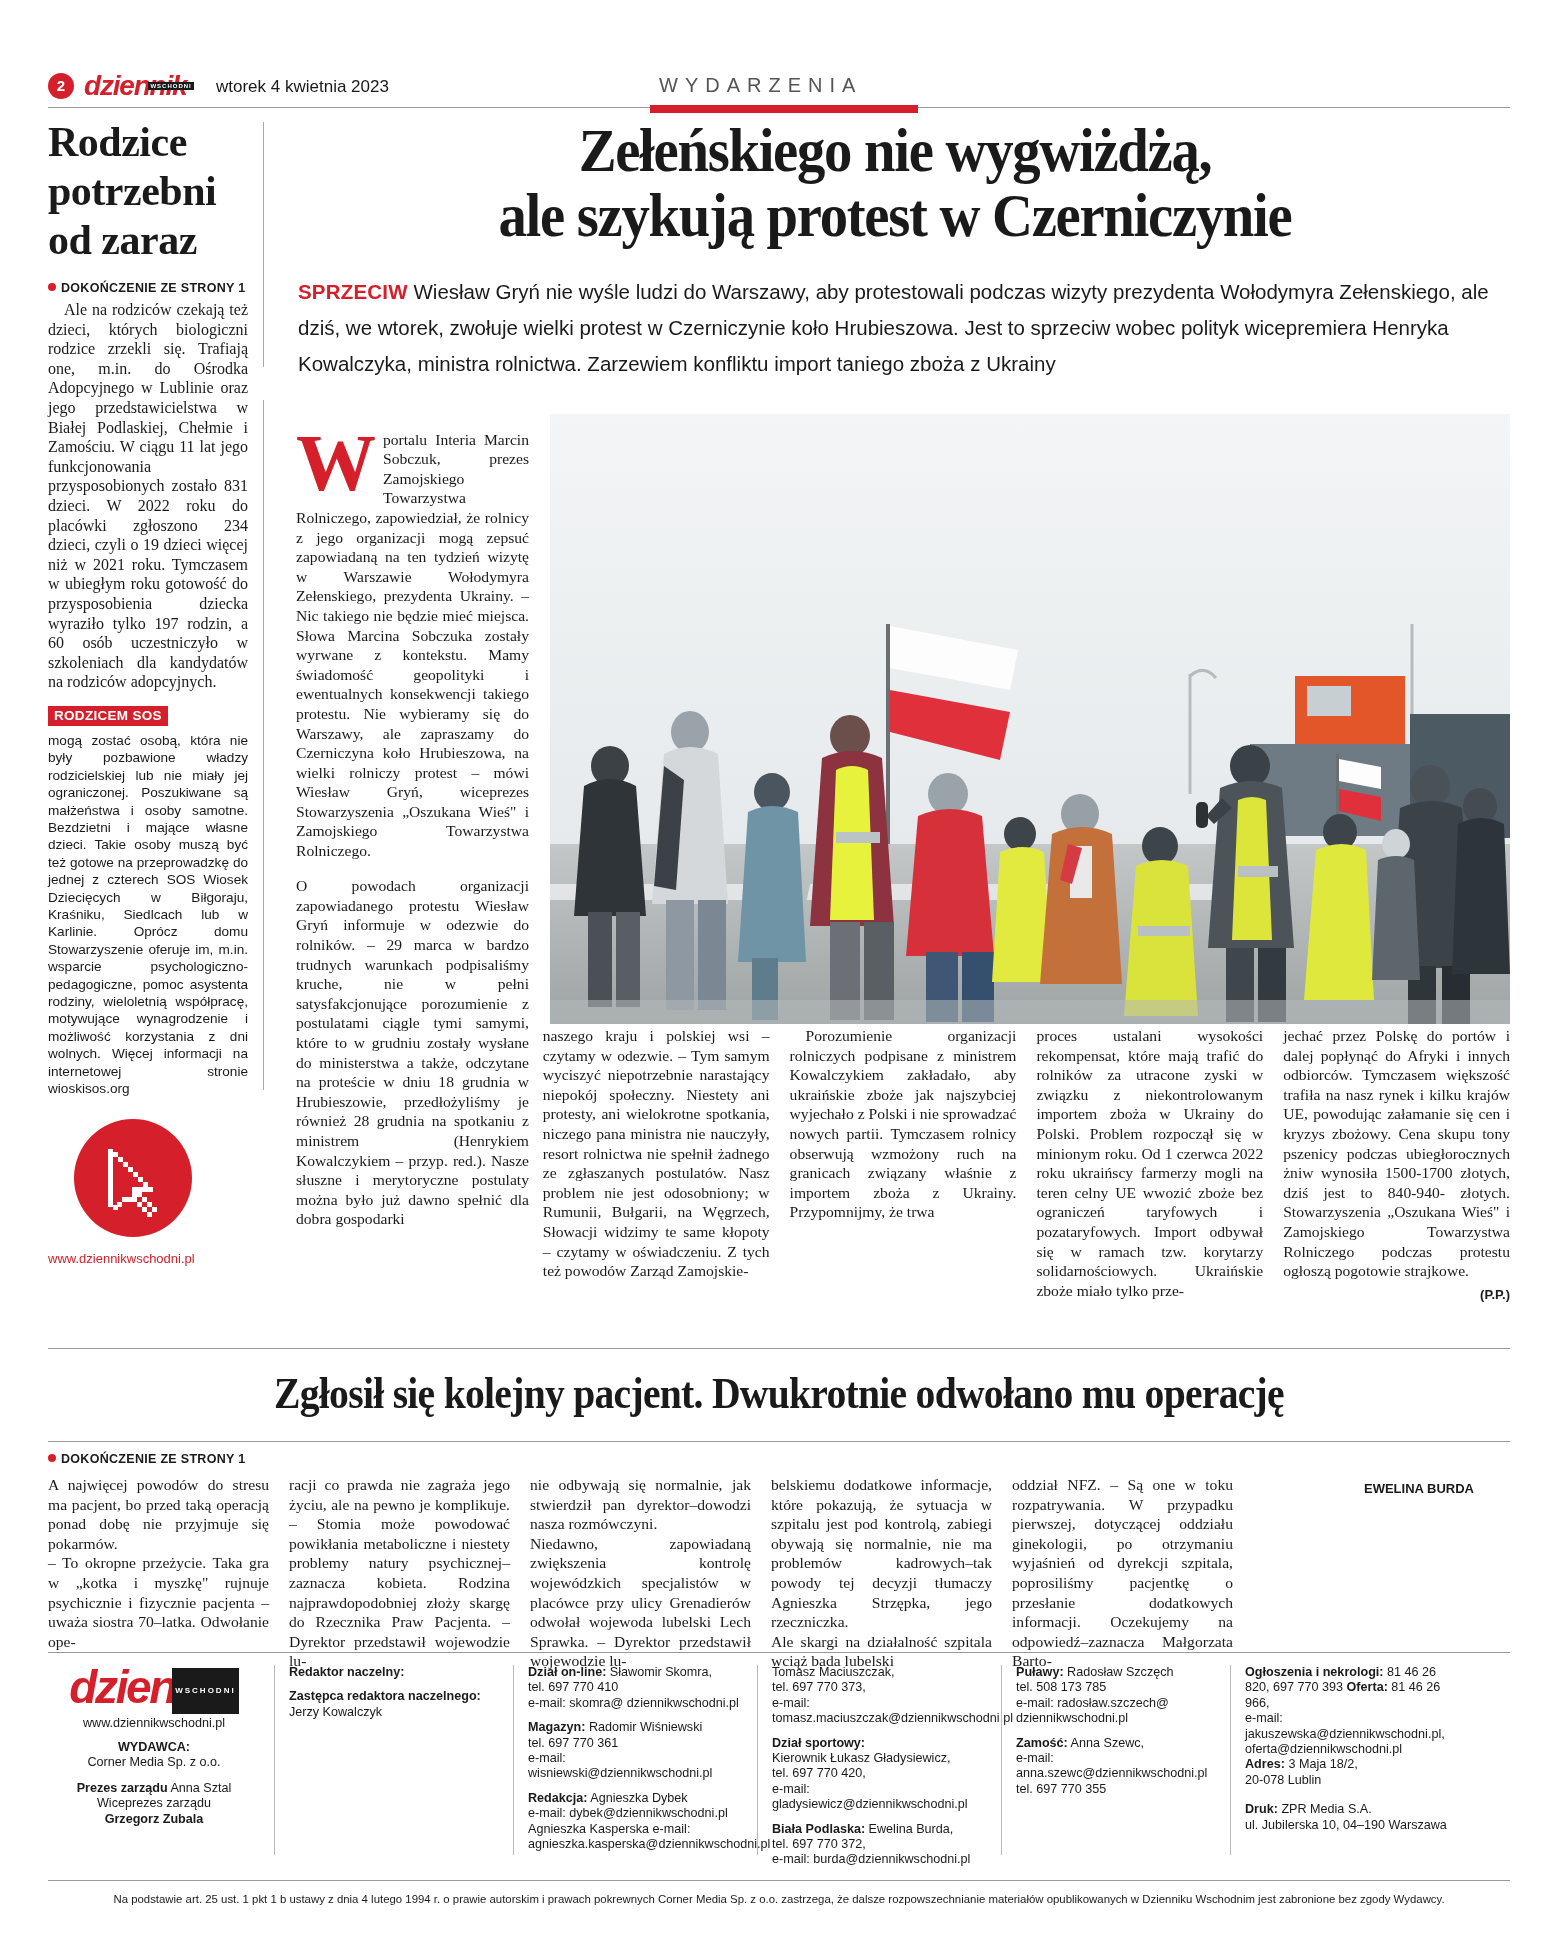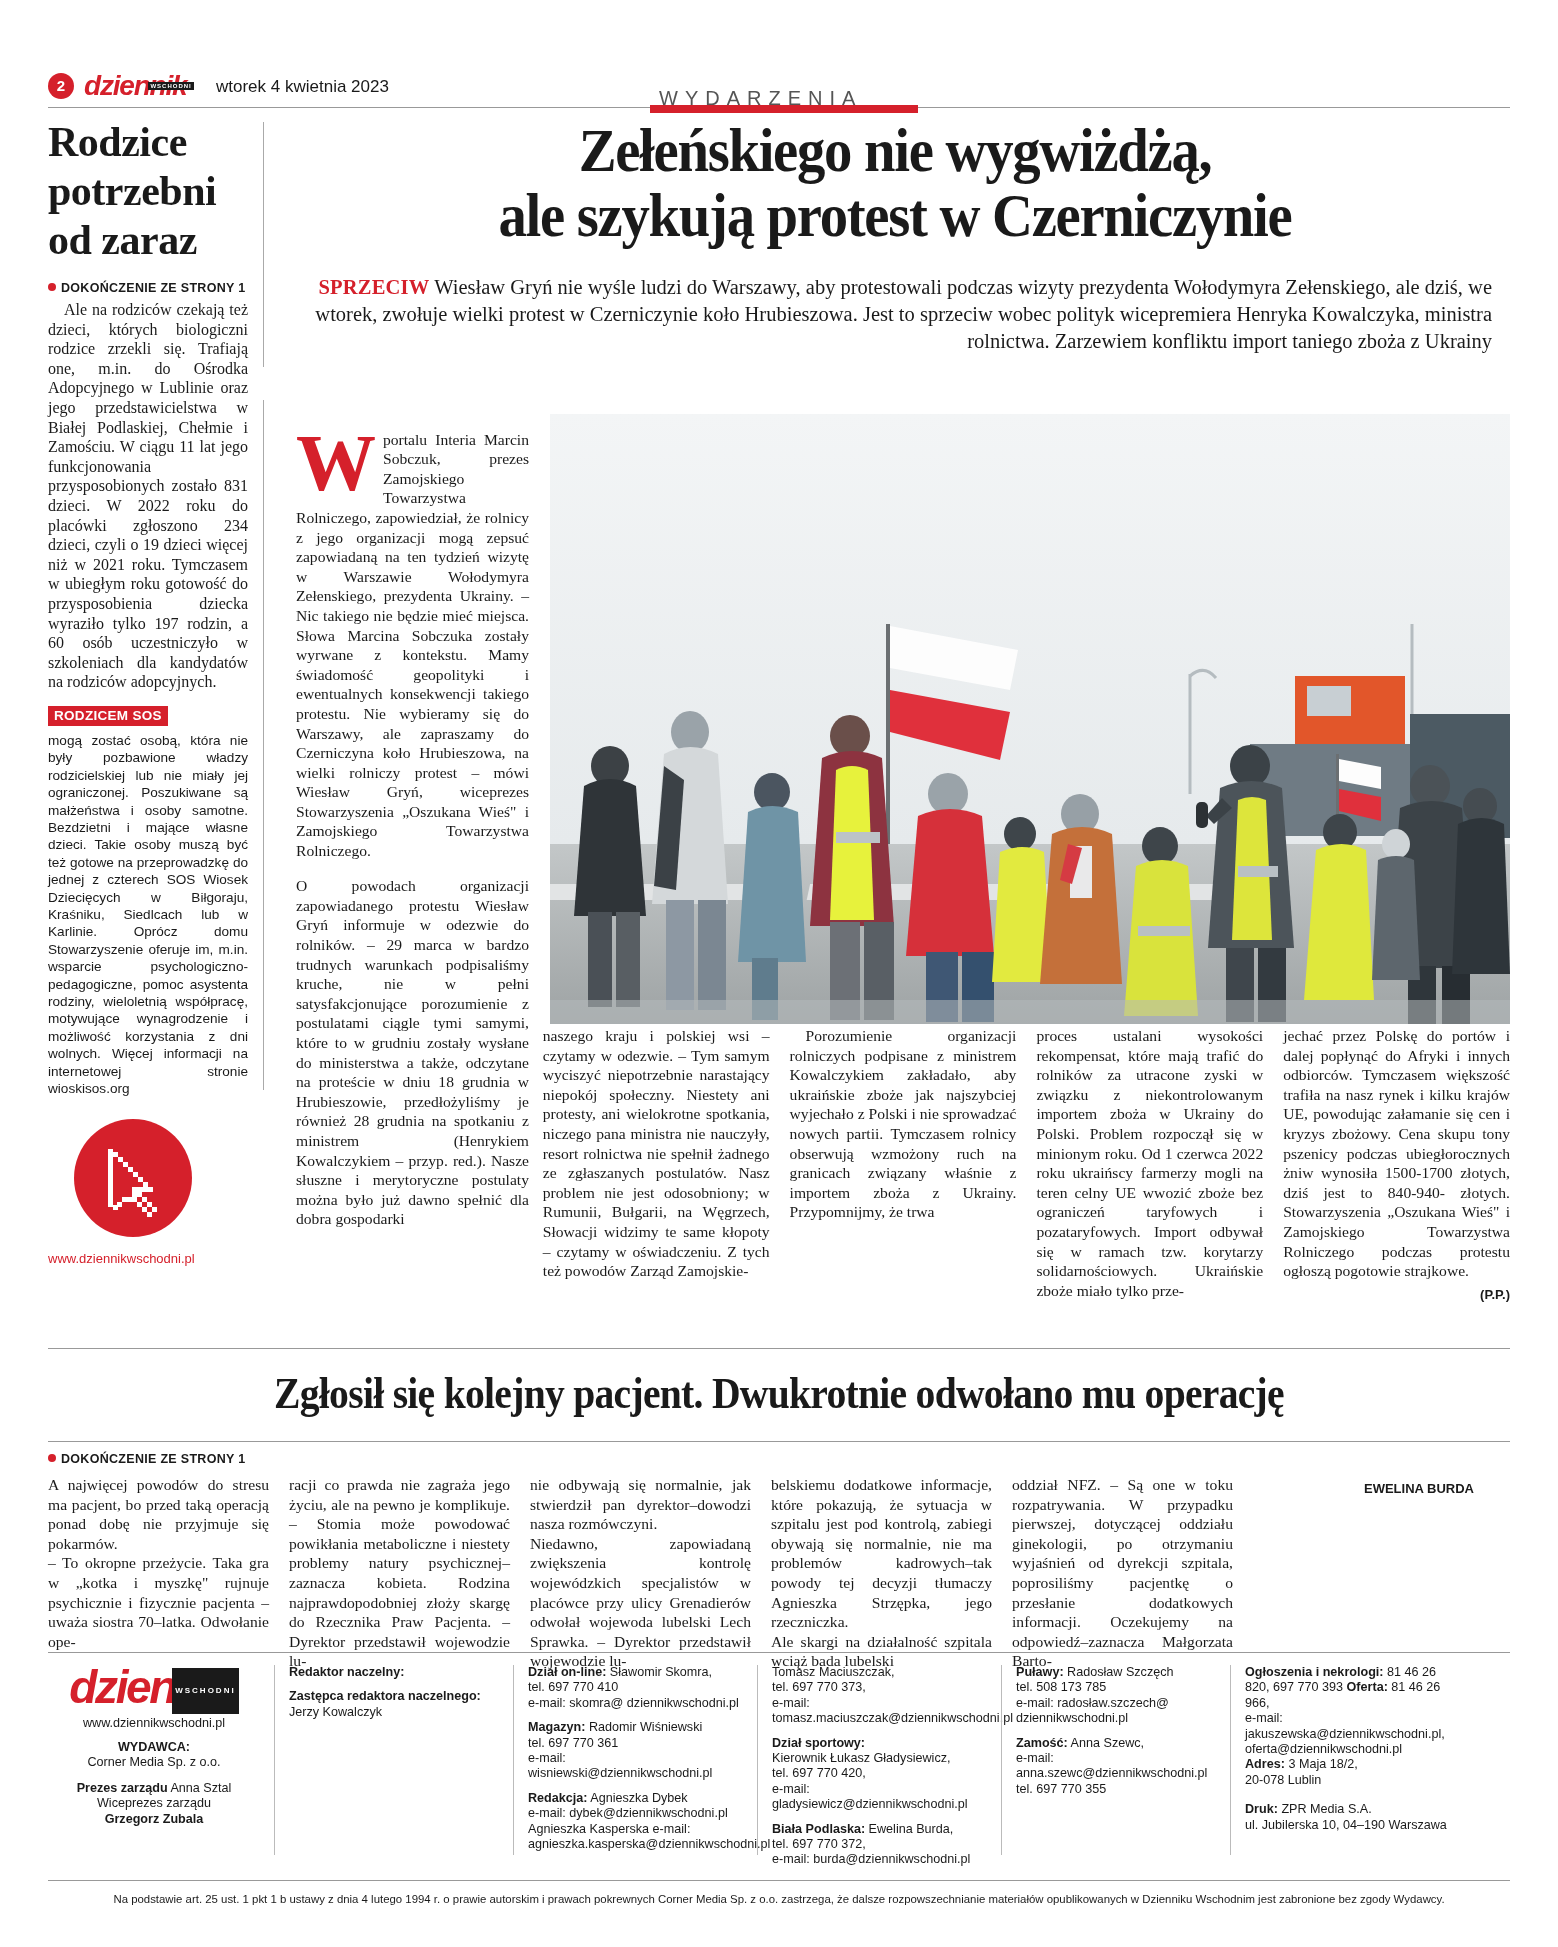--- a/index.html
+++ b/index.html
@@ -67,21 +67,21 @@
   }
   .issue-date {
     position: absolute;
     left: 168px; top: 9px;
     font-family: "Liberation Sans", sans-serif;
     font-size: 17px;
     color: #1a1a1a;
   }
   .section-name {
     position: absolute;
-    left: 611px; top: 19px;
+    left: 611px; top: 6px;
     font-family: "Liberation Sans", sans-serif;
     font-size: 20px;
     letter-spacing: 7px;
     color: #555;
     text-align: right;
   }
   .rule-top {
     position: absolute;
     left: 0; top: 39px;
     width: 1462px;
@@ -186,24 +186,24 @@
     font-weight: bold;
     font-size: 61px;
     line-height: 65px;
     letter-spacing: -1.4px;
     text-align: center;
     margin: 0;
     transform: scaleX(0.93);
     transform-origin: center;
   }
   .lead {
-    font-family: Liberation Serif, serif;
+    font-family: Liberation Sans, sans-serif;
     font-size: 20.5px;
-    line-height: 27px;
-    text-align: right;
+    line-height: 36px;
+    text-align: left;
     margin: 26px 18px 0 18px;
     color: #1a1a1a;
   }
   .lead .kicker {
     color: #d5202b;
     font-weight: bold;
     letter-spacing: 0.2px;
   }
 
   

